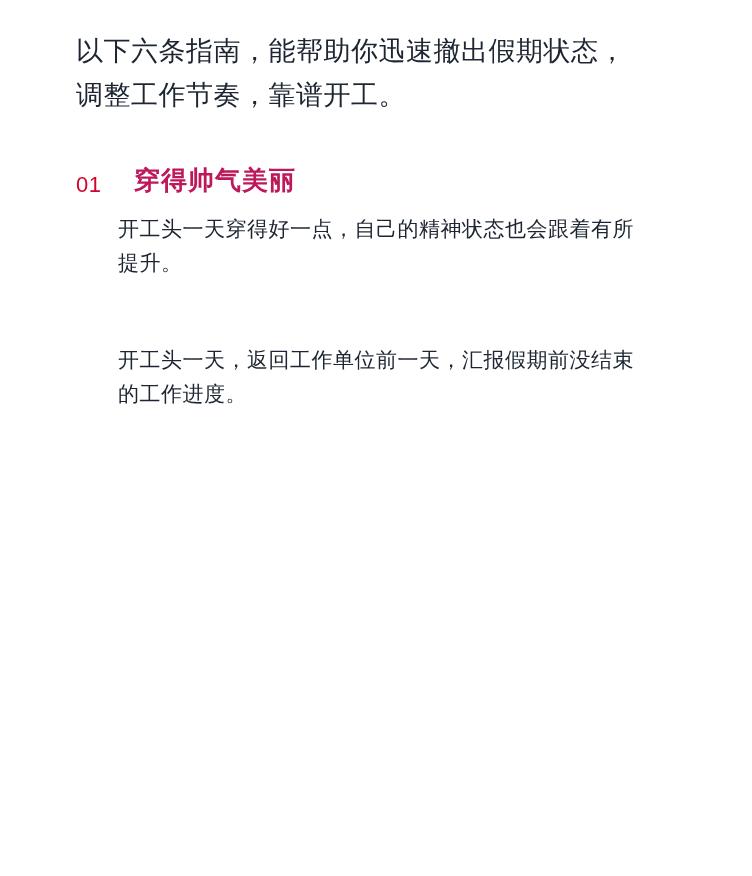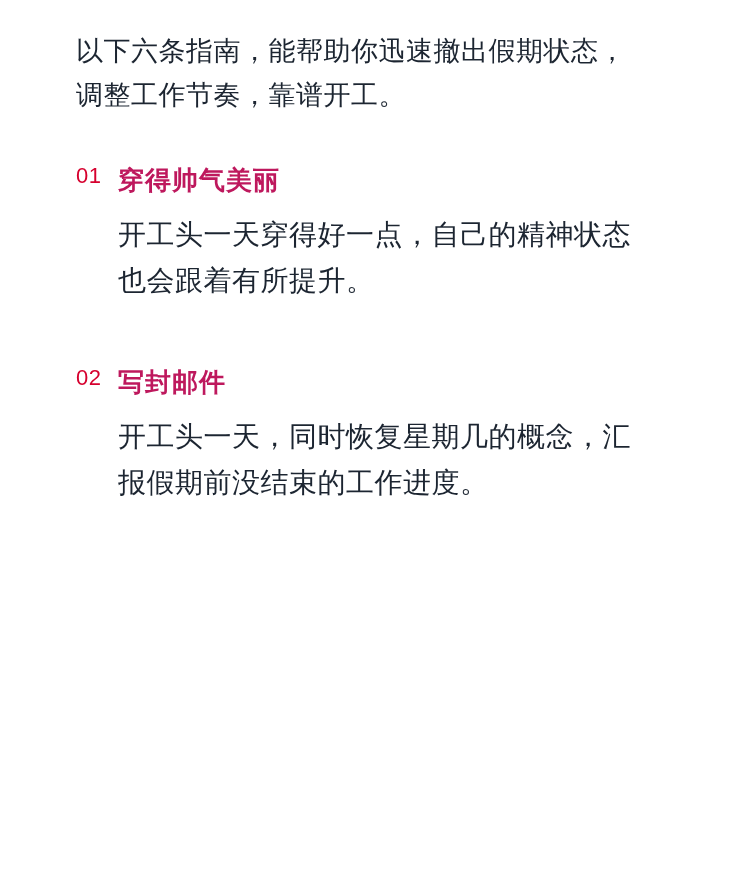--- a/index.html
+++ b/index.html
@@ -27,39 +27,39 @@
     letter-spacing: 0.5px;
     color: #1c2531;
     margin: 0 0 46px 0;
     font-weight: 400;
   }
   .section {
     margin-bottom: 54px;
   }
   .section-head {
     display: flex;
-    align-items: flex-start;
-    gap: 14px;
+    align-items: flex-end;
+    gap: 30px;
     margin-bottom: 14px;
   }
   .section-num {
     font-size: 22px;
     color: #d6002e;
     font-weight: 400;
     letter-spacing: 0.5px;
     min-width: 28px;
   }
   .section-title {
     font-size: 26px;
     color: #be185d;
     font-weight: bold;
     letter-spacing: 1px;
   }
   .section-body {
-    font-size: 28px;
+    font-size: 21px;
     line-height: 1.62;
     letter-spacing: 0.5px;
     color: #1c2531;
     padding-left: 42px;
     margin: 0;
   }
   .s1 { margin-bottom: 62px; }
   .s2 { margin-bottom: 62px; }
 </style>
 </head>
@@ -71,23 +71,19 @@
 
   <div class="section s1">
     <div class="section-head">
       <span class="section-num">01</span>
       <span class="section-title">穿得帅气美丽</span>
     </div>
     <p class="section-body">开工头一天穿得好一点，自己的精神状态也会跟着有所提升。</p>
   </div>
 
   <div class="section s2">
-    <div class="section-head">
-      <span class="section-num">02</span>
-      <span class="section-title">写封邮件</span>
-    </div>
-    <p class="section-body">开工头一天，同时恢复星期几的概念，汇报假期前没结束的工作进度。</p>
+    <p class="section-body">开工头一天，返回工作单位前一天，汇报假期前没结束的工作进度。</p>
   </div>
 
   <div class="section">
   </div>
 
 </div>
 
 </body></html>

